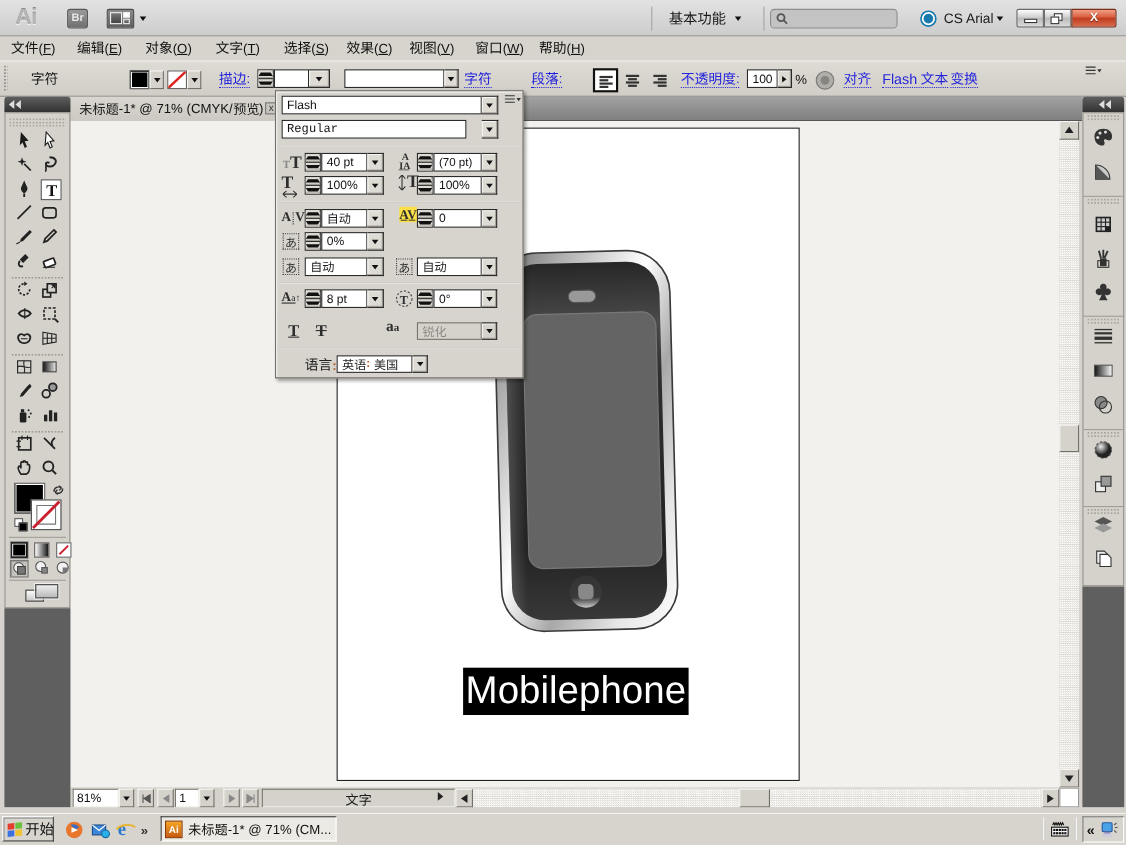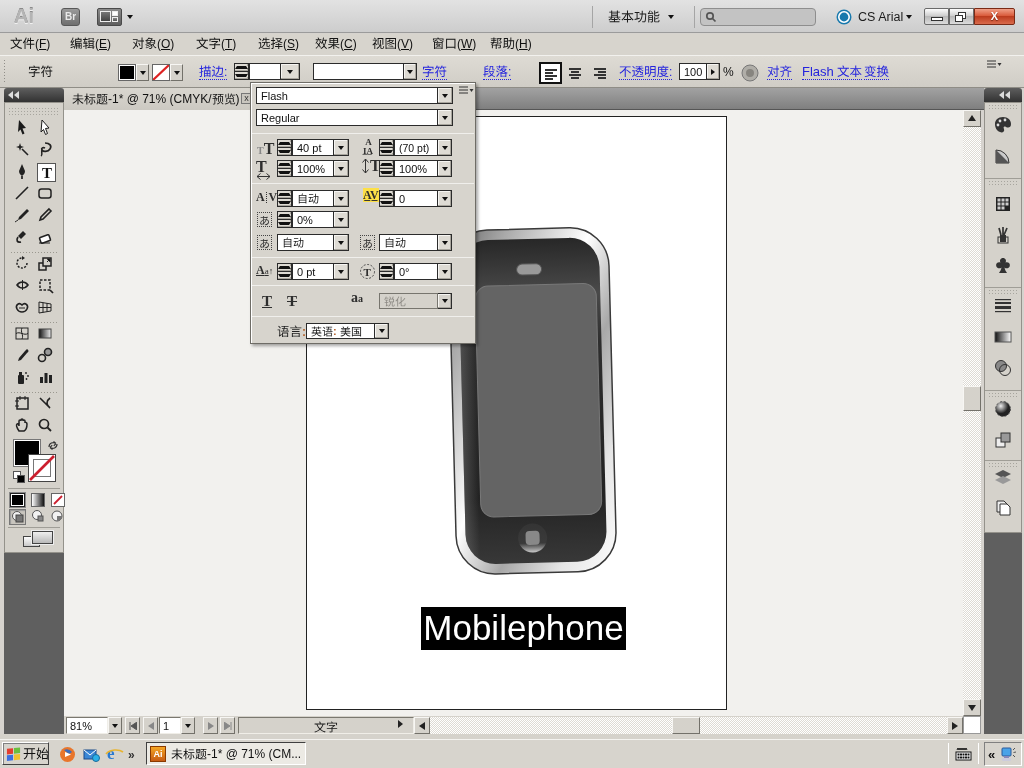--- a/index.html
+++ b/index.html
@@ -618,21 +618,21 @@
       <line x1="1" y1="2" x2="10" y2="2"></line>
       <line x1="1" y1="5" x2="10" y2="5"></line>
       <line x1="1" y1="8" x2="10" y2="8"></line>
     </g>
     <path d="M11.5 4 L15.5 4 L13.5 7 Z" fill="#333"></path>
   </svg>
 <div class="a pfld" style="left:256px;top:87px;width:182px;height:17px;">Flash</div>
 <div class="a pbtn" style="left:438px;top:87px;width:15px;height:17px;border-left:none;">
     <div class="pdt"></div>
   </div>
-<div class="a pfld" style="left:256px;top:109px;width:182px;height:17px;">Regular</div>
+<div class="a pfld" style="left:256px;top:109px;width:168px;height:17px;font-family:Liberation Mono, monospace;">Regular</div>
 <div class="a pbtn" style="left:438px;top:109px;width:15px;height:17px;border-left:none;">
     <div class="pdt"></div>
   </div>
 <div class="a" style="left:252px;top:133px;width:222px;height:1px;background:#98958d;border-bottom:1px solid #f0efec"></div>
 <div class="a" style="left:252px;top:183px;width:222px;height:1px;background:#98958d;border-bottom:1px solid #f0efec"></div>
 <div class="a" style="left:252px;top:257px;width:222px;height:1px;background:#98958d;border-bottom:1px solid #f0efec"></div>
 <div class="a" style="left:252px;top:285px;width:222px;height:1px;background:#98958d;border-bottom:1px solid #f0efec"></div>
 <div class="a" style="left:252px;top:316px;width:222px;height:1px;background:#98958d;border-bottom:1px solid #f0efec"></div>
 <div class="a" style="left:257px;top:141px;font-size:13px;color:#2e2e2e;font-family:'Liberation Serif';line-height:1"><span style="font-size:10px;color:#888"><b>T</b></span><b style="font-size:16px">T</b></div>
 <div class="a psp" style="left:277px;top:139px;width:15px;height:17px">
@@ -766,21 +766,21 @@
   </div>
 <div class="a" style="left:256px;top:264px;font-size:12px;color:#2e2e2e;font-family:'Liberation Serif';line-height:1"><u><b>A</b><span style="font-size:9px">a</span></u><span style="font-size:9px">↑</span></div>
 <div class="a psp" style="left:277px;top:263px;width:15px;height:17px">
     <div>
       <div class="put"></div>
     </div>
     <div>
       <div class="pdt"></div>
     </div>
   </div>
-<div class="a pfld" style="left:292px;top:263px;width:42px;height:17px;">0 pt</div>
+<div class="a pfld" style="left:292px;top:263px;width:42px;height:17px;">8 pt</div>
 <div class="a pbtn" style="left:334px;top:263px;width:15px;height:17px;border-left:none;">
     <div class="pdt"></div>
   </div>
 <svg class="a" width="17" height="17" style="left:359px;top:263px">
     <circle cx="8.5" cy="8.5" r="7" fill="none" stroke="#444" stroke-dasharray="2 1.6"></circle>
     <text x="4.5" y="13" font-size="11" font-weight="bold" fill="#2e2e2e" font-family="Liberation Serif">T</text>
   </svg>
 <div class="a psp" style="left:379px;top:263px;width:15px;height:17px">
     <div>
       <div class="put"></div>

